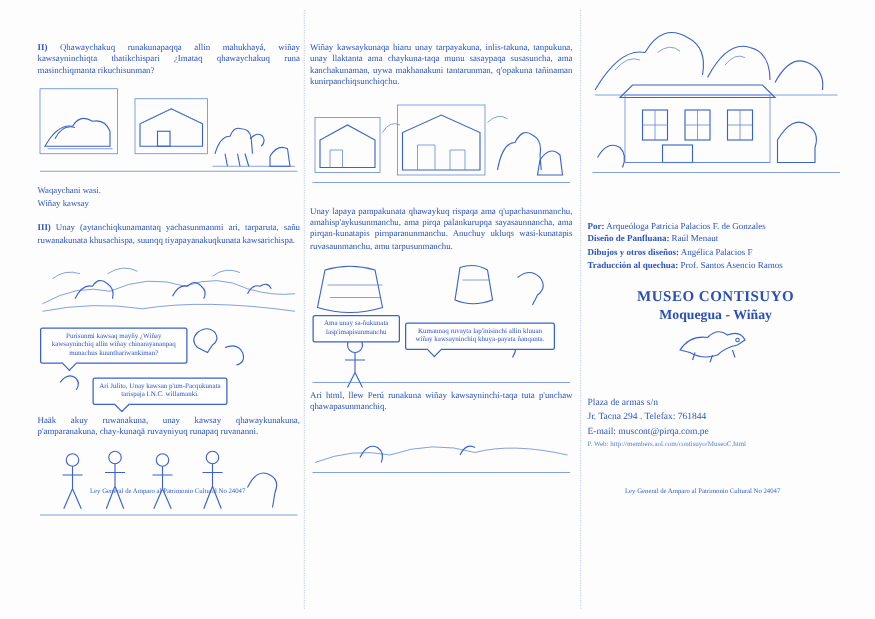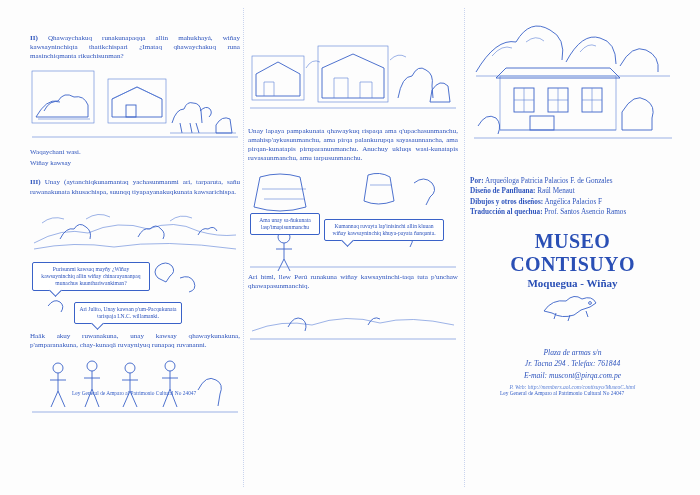--- a/index.html
+++ b/index.html
@@ -108,38 +108,36 @@
     line-height: 1.45;
     color: #2f55bd;
   }
   .credits .lbl { font-weight: bold; }
   .museum {
     margin-top: 12px;
     text-align: center;
     font-family: "Liberation Serif", serif;
   }
   .museum .m1 {
-    font-size: 20px;
+    font-size: 12px;
     font-weight: bold;
     letter-spacing: 0.4px;
     color: #2a4fb5;
   }
   .museum .m2 {
     font-size: 11px;
     font-weight: bold;
     color: #2a4fb5;
     margin-top: 1px;
   }
   .contact {
     margin-top: 26px;
-    text-align: center;
     font-size: 7.6px;
     line-height: 1.5;
     color: #2f55bd;
-    font-style: italic;
   }
   .contact .url {
     font-size: 5.6px;
     color: #5b80d6;
     margin-top: 2px;
   }
 
   .footer-note {
     position: absolute;
     bottom: 6px;
@@ -240,20 +238,21 @@
       </svg>
     </div>
 
     <div class="footer-note fn-1">Ley General de Amparo al Patrimonio Cultural No 24047</div>
   </div>
 
   <div class="col col-2">
 
     <div style="height:34px"></div>
 
+    <p class="body">Wiñay kawsaykunaqa hiaru unay tarpayakuna, inlis-takuna, tanpukuna, unay llaktanta ama chaykuna-taqa munu sasaypaqa susasuncha, ama kanchakunaman, uywa makhanakuni tantarunman, q'opakuna tañinaman kunirpanchiqsunchiqchu.</p>
 
     <div class="art" style="height:86px">
       <svg viewBox="0 0 210 86" preserveAspectRatio="none">
         <rect x="4" y="18" width="52" height="44" class="ink-thin"></rect>
         <path class="ink" d="M8 58 h44 v-22 l-22 -12 l-22 12 z"></path>
         <path class="ink-thin" d="M16 58 v-14 h10 v14"></path>
         <rect x="70" y="8" width="70" height="56" class="ink-thin"></rect>
         <path class="ink" d="M74 60 h62 v-30 l-31 -14 l-31 14 z"></path>
         <path class="ink-thin" d="M86 60 v-20 h14 v20 M112 60 v-16 h12 v16"></path>
         <path class="ink" d="M150 60 q4 -22 14 -22 q6 -12 14 -6 q8 4 6 16 l1 12"></path>

